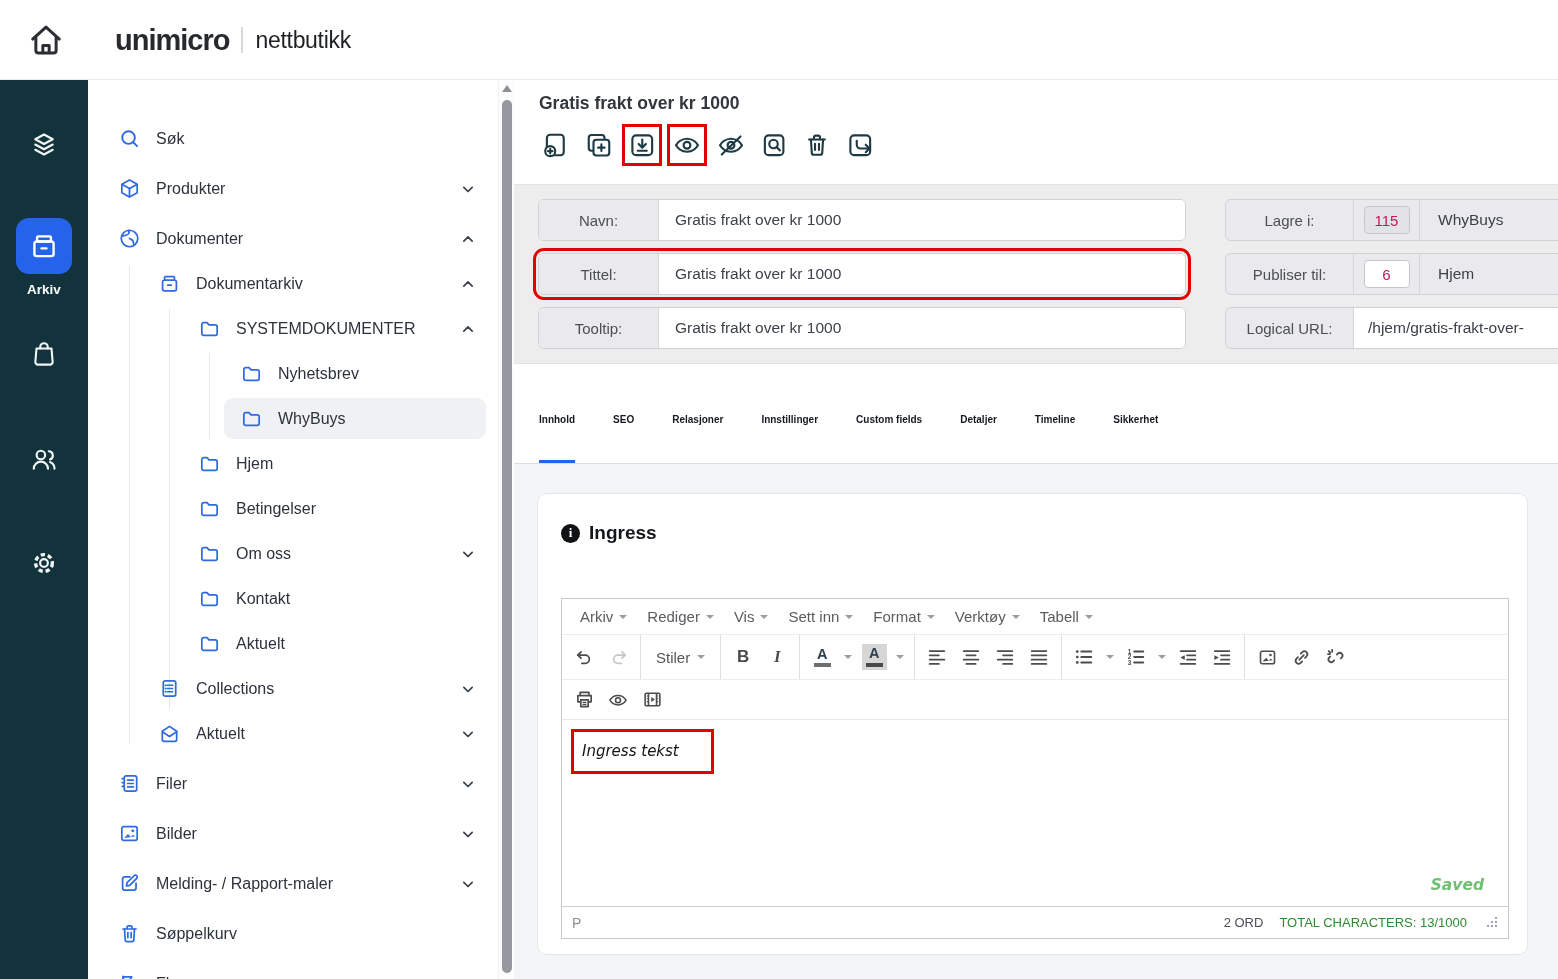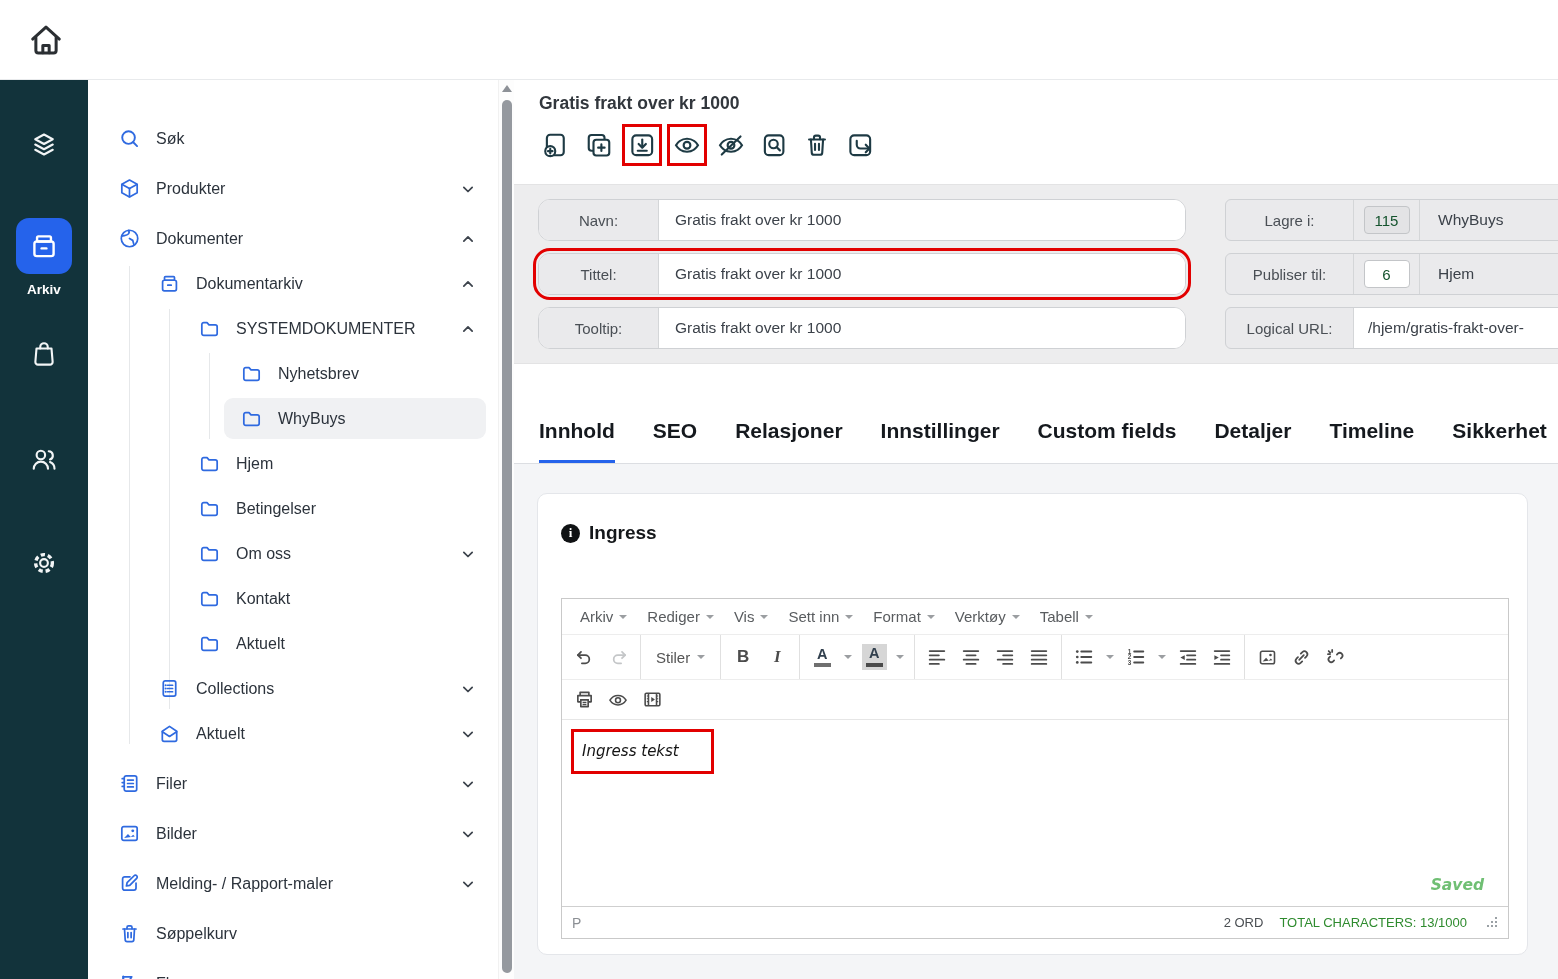--- a/index.html
+++ b/index.html
@@ -40,36 +40,36 @@
   
   #main { position:absolute; left:514px; top:80px; width:1044px; height:899px; background:#fff; }
   #page-title { position:absolute; left:25px; top:13px; font-size:17.5px; font-weight:700; color:#32373d; }
   #doc-toolbar { position:absolute; left:22px; top:44px; display:flex; align-items:center; gap:5px; }
   .dtb { width:38px; height:40px; display:flex; align-items:center; justify-content:center; color:#1e3a44; cursor:pointer; }
   .redframe { border:3px solid #e20000; display:flex; align-items:center; justify-content:center; width:40px; height:42px; }
   .redframe .dtb { width:32px; height:34px; }
 
   
   #form-panel { position:absolute; left:0; top:104px; width:1044px; height:180px; background:#ededee; border-top:1px solid #e3e3e4; border-bottom:1px solid #e3e3e4; }
-  .frow { position:absolute; height:42px; display:flex; border:1px solid #cfd1d4; border-radius:12px; overflow:hidden; background:#fff; }
+  .frow { position:absolute; height:42px; display:flex; border:1px solid #cfd1d4; border-radius:6px; overflow:hidden; background:#fff; }
   .frow .flabel { width:120px; background:#eaeaec; border-right:1px solid #d4d6d8; display:flex; align-items:center; justify-content:center; font-size:15px; color:#4a4f55; flex:none; }
   .frow input.fval { flex:1; border:none; outline:none; background:#fff; font-family:"Liberation Sans",sans-serif; font-size:15.5px; color:#3c424a; padding:0 16px; }
   .hlrow { outline:3px solid #e20000; outline-offset:2px; }
   .srow { position:absolute; height:42px; display:flex; border:1px solid #cfd1d4; border-radius:6px; overflow:hidden; background:#eaeaec; }
   .srow .slabel { width:127px; display:flex; align-items:center; justify-content:center; font-size:15px; color:#4a4f55; flex:none; }
   .srow .snumcell { width:66px; border-left:1px solid #d4d6d8; display:flex; align-items:center; justify-content:center; flex:none; }
-  .srow input.snum { width:46px; height:28px; text-align:center; font-family:"Liberation Sans",sans-serif; font-size:15px; color:#14532d; border:1px solid #c3c5c8; border-radius:4px; outline:none; }
+  .srow input.snum { width:46px; height:28px; text-align:center; font-family:"Liberation Sans",sans-serif; font-size:15px; color:#be185d; border:1px solid #c3c5c8; border-radius:4px; outline:none; }
   .snum.graybg { background:#e3e3e5; } .snum.whitebg { background:#fff; }
   .srow .sname { flex:1; border-left:1px solid #d4d6d8; display:flex; align-items:center; padding-left:18px; font-size:15.5px; color:#3c424a; }
   .srow input.surl { flex:1; border:none; outline:none; border-left:1px solid #d4d6d8; background:#fff; font-family:"Liberation Sans",sans-serif; font-size:15.5px; color:#3c424a; padding:0 14px; }
 
   
   #tabs-wrap { position:absolute; left:0; top:284px; width:1044px; height:100px; background:#fff; border-bottom:1px solid #dcdee2; }
   #tabs { position:absolute; left:25px; bottom:0; display:flex; gap:38px; }
-  .tab { font-size:21px; font-weight:700; color:#15191e; padding-bottom:17px; cursor:pointer; border-bottom:3px solid transparent; }
+  .tab { font-size:10px; font-weight:700; color:#15191e; padding-bottom:35px; cursor:pointer; border-bottom:3px solid transparent; }
   .tab.active { border-bottom-color:#2563eb; }
 
   
   #section { position:absolute; left:0; top:384px; width:1044px; height:515px; background:#f4f5f7; }
   #card { position:absolute; left:23px; top:29px; width:991px; height:462px; background:#fff; border:1px solid #e4e6ea; border-radius:10px; }
   #card-head { position:absolute; left:23px; top:28px; display:flex; align-items:center; gap:9px; }
   #info-ic { width:19px; height:19px; border-radius:50%; background:#101214; color:#fff; font-size:13px; font-weight:700; display:flex; align-items:center; justify-content:center; font-family:"Liberation Serif",serif; }
   #card-title { font-size:19px; font-weight:700; color:#14171a; }
 
   
@@ -373,20 +373,25 @@
   </defs>
 </svg>
 
 <div id="app">
 
   <div id="header">
     <div id="home-btn">
       <svg class="ic" width="38" height="38">
           <use href="#i-home"></use>
         </svg>
+    </div>
+    <div id="logo">
+      <span class="primary">unimicro</span>
+      <span class="sep"></span>
+      <span class="secondary">nettbutikk</span>
     </div>
   </div>
 
   <div id="rail">
     <div class="rail-ic" style="top:50px">
       <svg class="ic" width="30" height="30">
           <use href="#i-layers"></use>
         </svg>
     </div>
     <div id="rail-tile">

